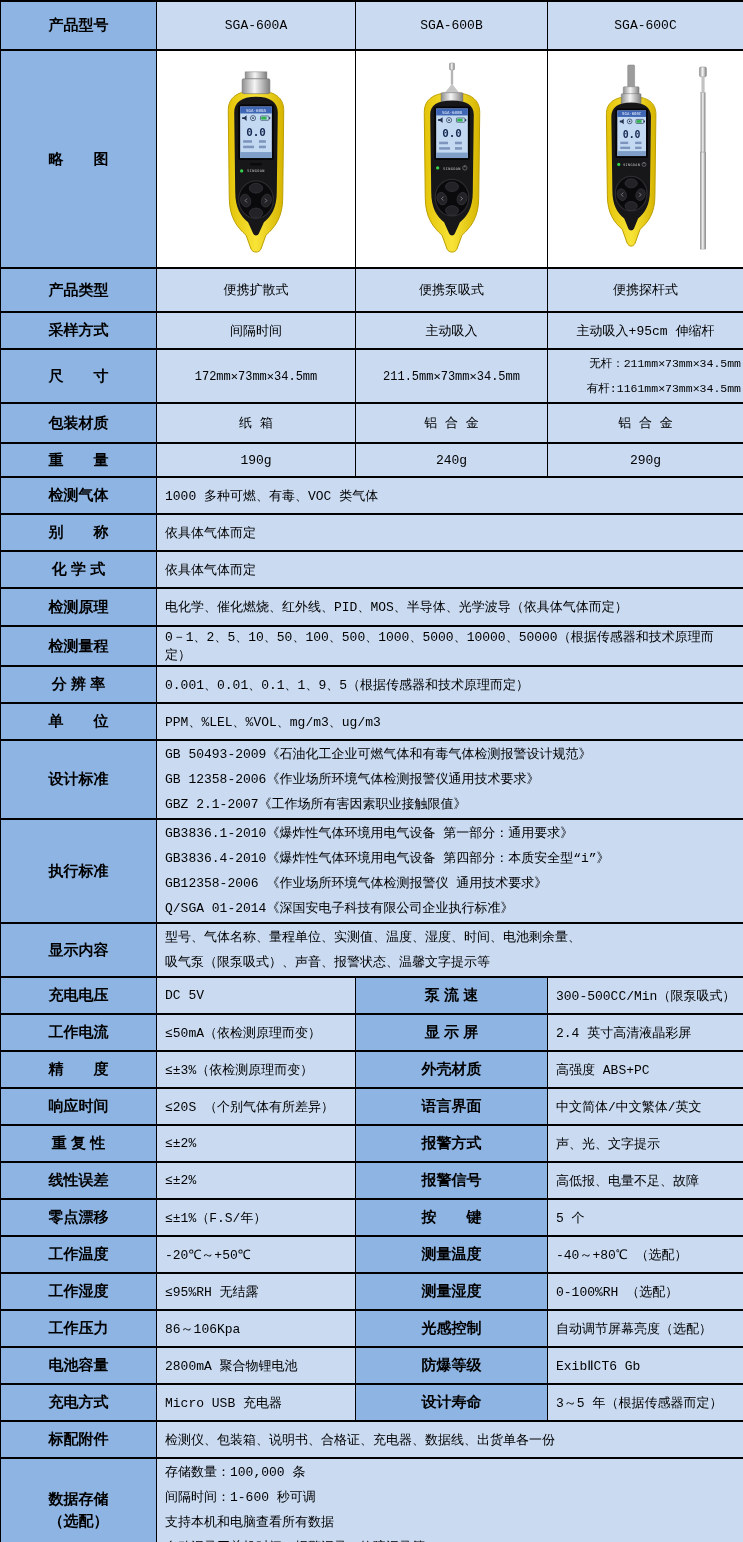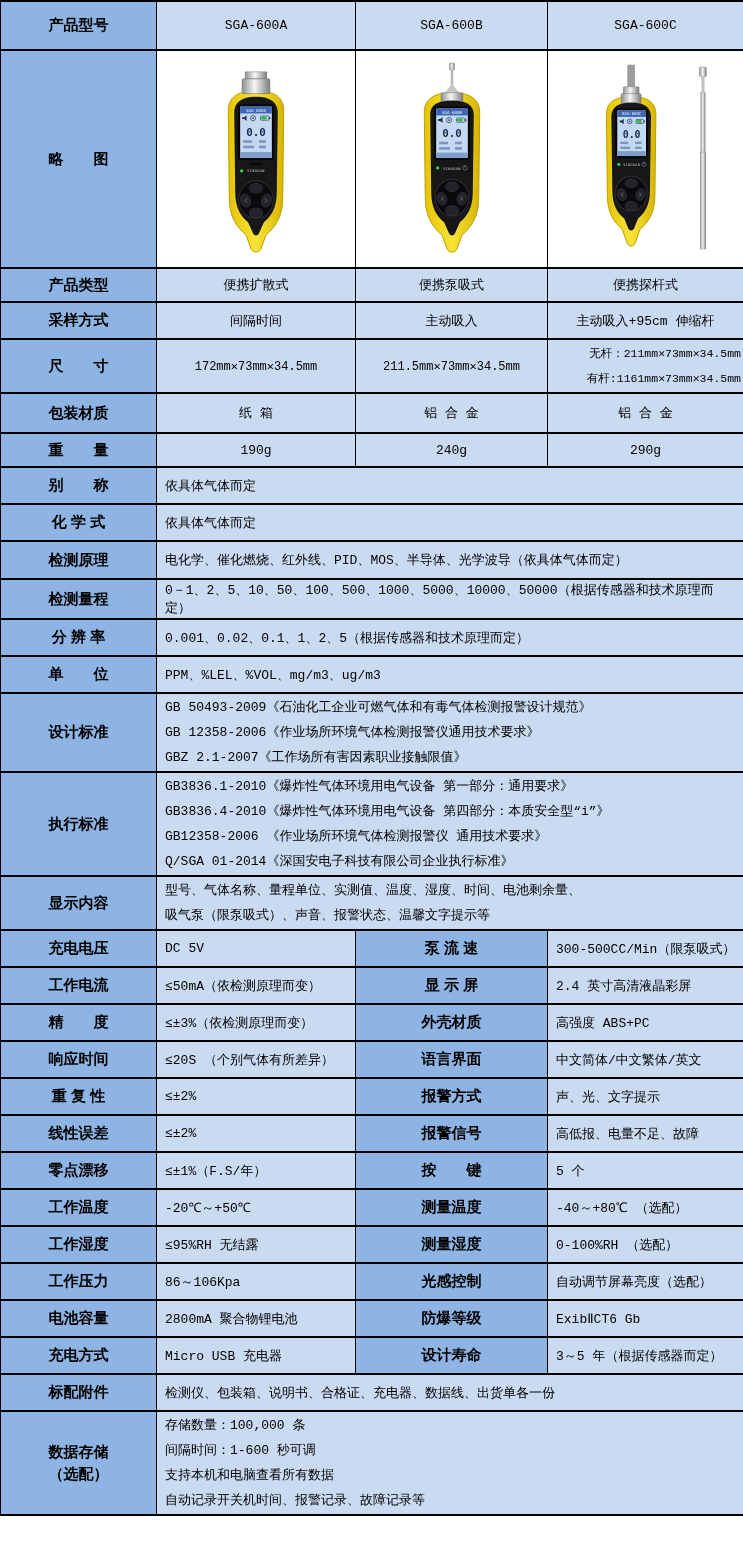--- a/index.html
+++ b/index.html
@@ -228,21 +228,21 @@
       <g>
         <rect x="139" y="6" width="7" height="10" rx="1.5" fill="url(#chrC)" stroke="#6f6f6f" stroke-width="0.4"></rect>
         <rect x="141" y="16" width="3.2" height="16" fill="#c2c2c2"></rect>
         <rect x="140.4" y="32" width="4.4" height="60" fill="url(#chrC)" stroke="#808080" stroke-width="0.3"></rect>
         <rect x="139.8" y="92" width="5.6" height="98" fill="url(#chrC)" stroke="#808080" stroke-width="0.3"></rect>
       </g>
     </svg>
   </td>
 </tr>
 
-<tr style="height:34px">
+<tr style="height:44px">
   <td class="lbl">产品类型</td>
   <td class="val c">便携扩散式</td>
   <td class="val c">便携泵吸式</td>
   <td class="val c">便携探杆式</td>
 </tr>
 
 <tr style="height:37px">
   <td class="lbl">采样方式</td>
   <td class="val c">间隔时间</td>
   <td class="val c">主动吸入</td>
@@ -267,38 +267,42 @@
 </tr>
 
 <tr style="height:34px">
   <td class="lbl">重　　量</td>
   <td class="val c">190g</td>
   <td class="val c">240g</td>
   <td class="val c">290g</td>
 </tr>
 
 <tr style="height:37px">
+  <td class="lbl">检测气体</td>
+  <td class="val l" colspan="3">1000 多种可燃、有毒、VOC 类气体</td>
+</tr>
+<tr style="height:37px">
   <td class="lbl">别　　称</td>
   <td class="val l" colspan="3">依具体气体而定</td>
 </tr>
 <tr style="height:37px">
   <td class="lbl">化 学 式</td>
   <td class="val l" colspan="3">依具体气体而定</td>
 </tr>
 <tr style="height:38px">
   <td class="lbl">检测原理</td>
   <td class="val l" colspan="3">电化学、催化燃烧、红外线、PID、MOS、半导体、光学波导（依具体气体而定）</td>
 </tr>
 <tr style="height:37px">
   <td class="lbl">检测量程</td>
   <td class="val l" colspan="3">0－1、2、5、10、50、100、500、1000、5000、10000、50000（根据传感器和技术原理而定）</td>
 </tr>
 <tr style="height:37px">
   <td class="lbl">分 辨 率</td>
-  <td class="val l" colspan="3">0.001、0.02、0.1、1、2、5（根据传感器和技术原理而定）</td>
+  <td class="val l" colspan="3">0.001、0.01、0.1、1、9、5（根据传感器和技术原理而定）</td>
 </tr>
 <tr style="height:37px">
   <td class="lbl">单　　位</td>
   <td class="val l" colspan="3">PPM、%LEL、%VOL、mg/m3、ug/m3</td>
 </tr>
 
 <tr style="height:75px">
   <td class="lbl">设计标准</td>
   <td class="val l multi" colspan="3">
     <div>GB 50493-2009《石油化工企业可燃气体和有毒气体检测报警设计规范》</div>

